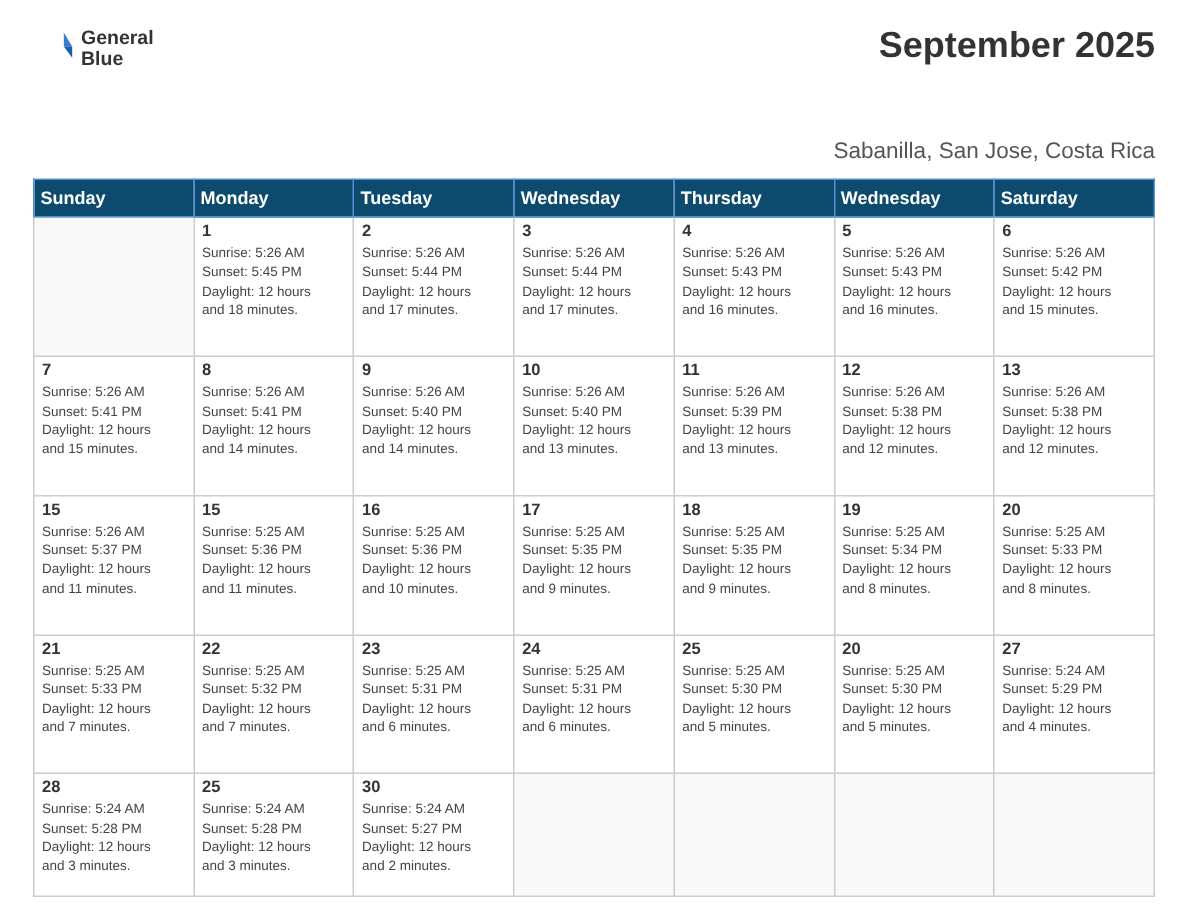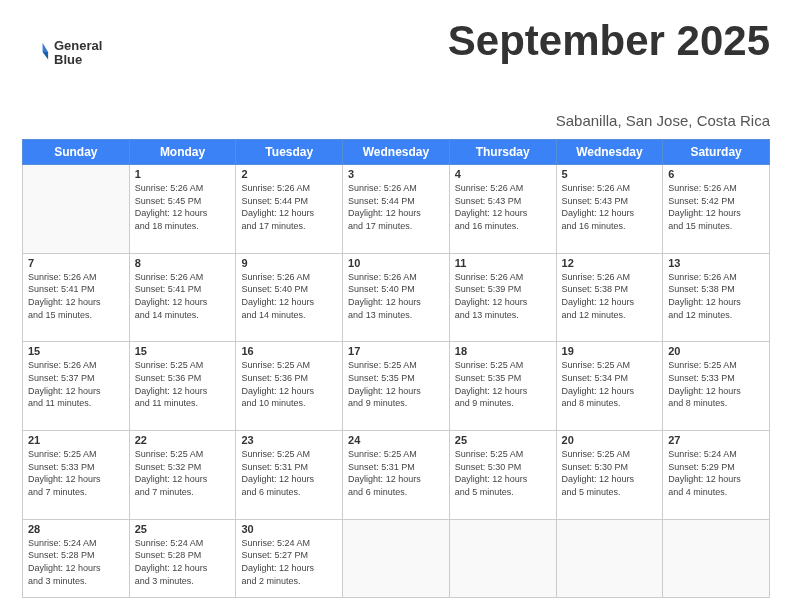--- a/index.html
+++ b/index.html
@@ -20,64 +20,63 @@
     .header {
       display: flex;
       justify-content: space-between;
       align-items: flex-start;
       margin-bottom: 10px;
     }
     .logo {
       display: flex;
       align-items: flex-start;
       gap: 4px;
-      margin-top: 21px;
     }
     .logo-text {
       display: flex;
       flex-direction: column;
       font-size: 13px;
       font-weight: bold;
       color: #333;
       line-height: 1.1;
     }
     .logo-text span:first-child { color: #333; }
     .logo-icon {
       width: 28px;
       height: 28px;
     }
     .title-block {
       text-align: right;
     }
     .title-block h1 {
-      font-size: 42px;
+      font-size: 24px;
       font-weight: bold;
       color: #333;
       line-height: 1.1;
     }
     .title-block h2 {
       font-size: 15px;
       font-weight: normal;
       color: #555;
       margin-top: 48px;
     }
     .calendar {
       flex: 1;
       border: 1px solid #ccc;
       border-collapse: collapse;
       width: 100%;
       table-layout: fixed;
     }
     .calendar th {
-      background: #3b82f6;
+      background: #0c4a6e;
       color: #fff;
       font-size: 12px;
       font-weight: bold;
       padding: 5px 4px;
-      text-align: center;
+      text-align: left;
       border: 1px solid #5590d6;
     }
     .calendar td {
       border: 1px solid #ccc;
       vertical-align: top;
       padding: 3px 5px;
       font-size: 9.5px;
       color: #333;
       height: 85px;
     }

